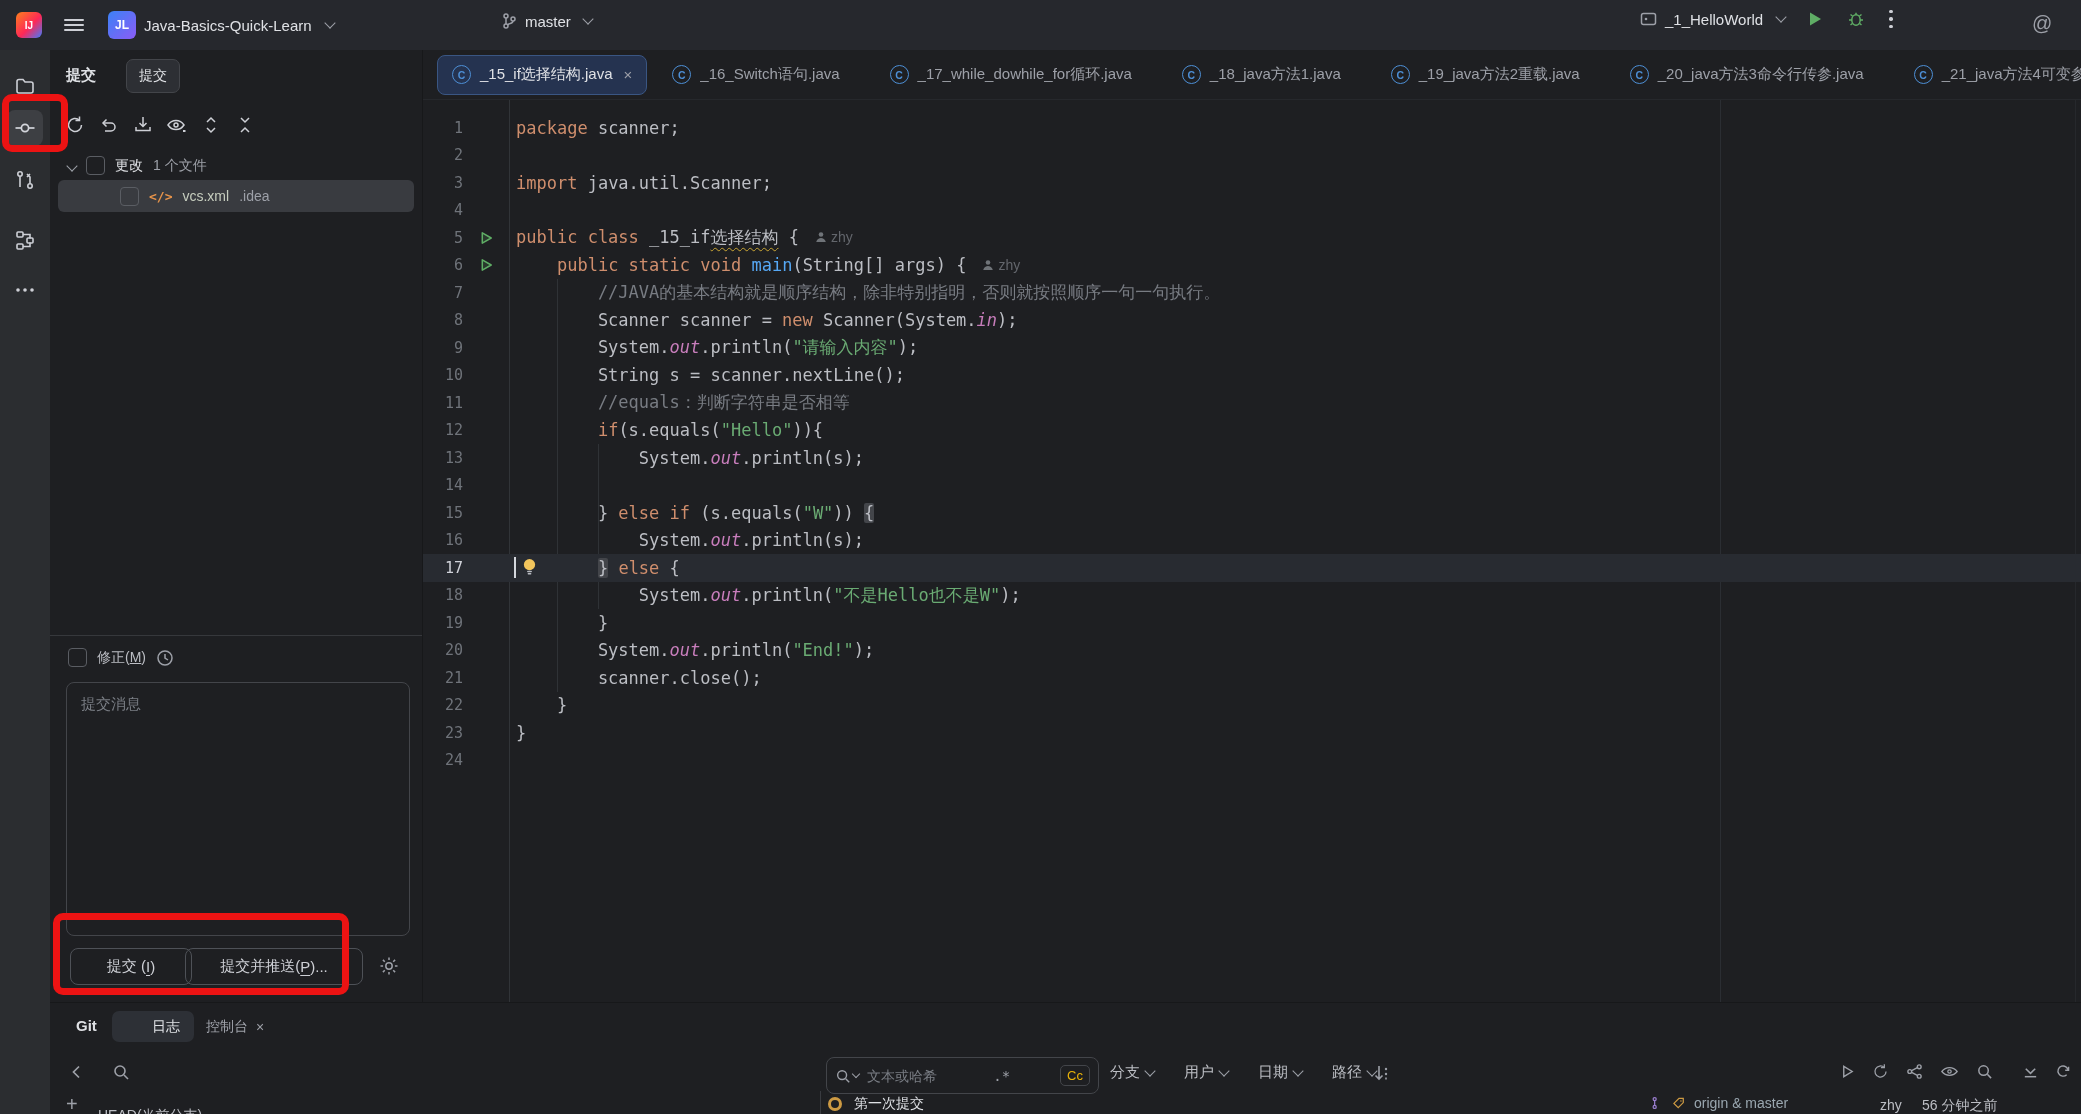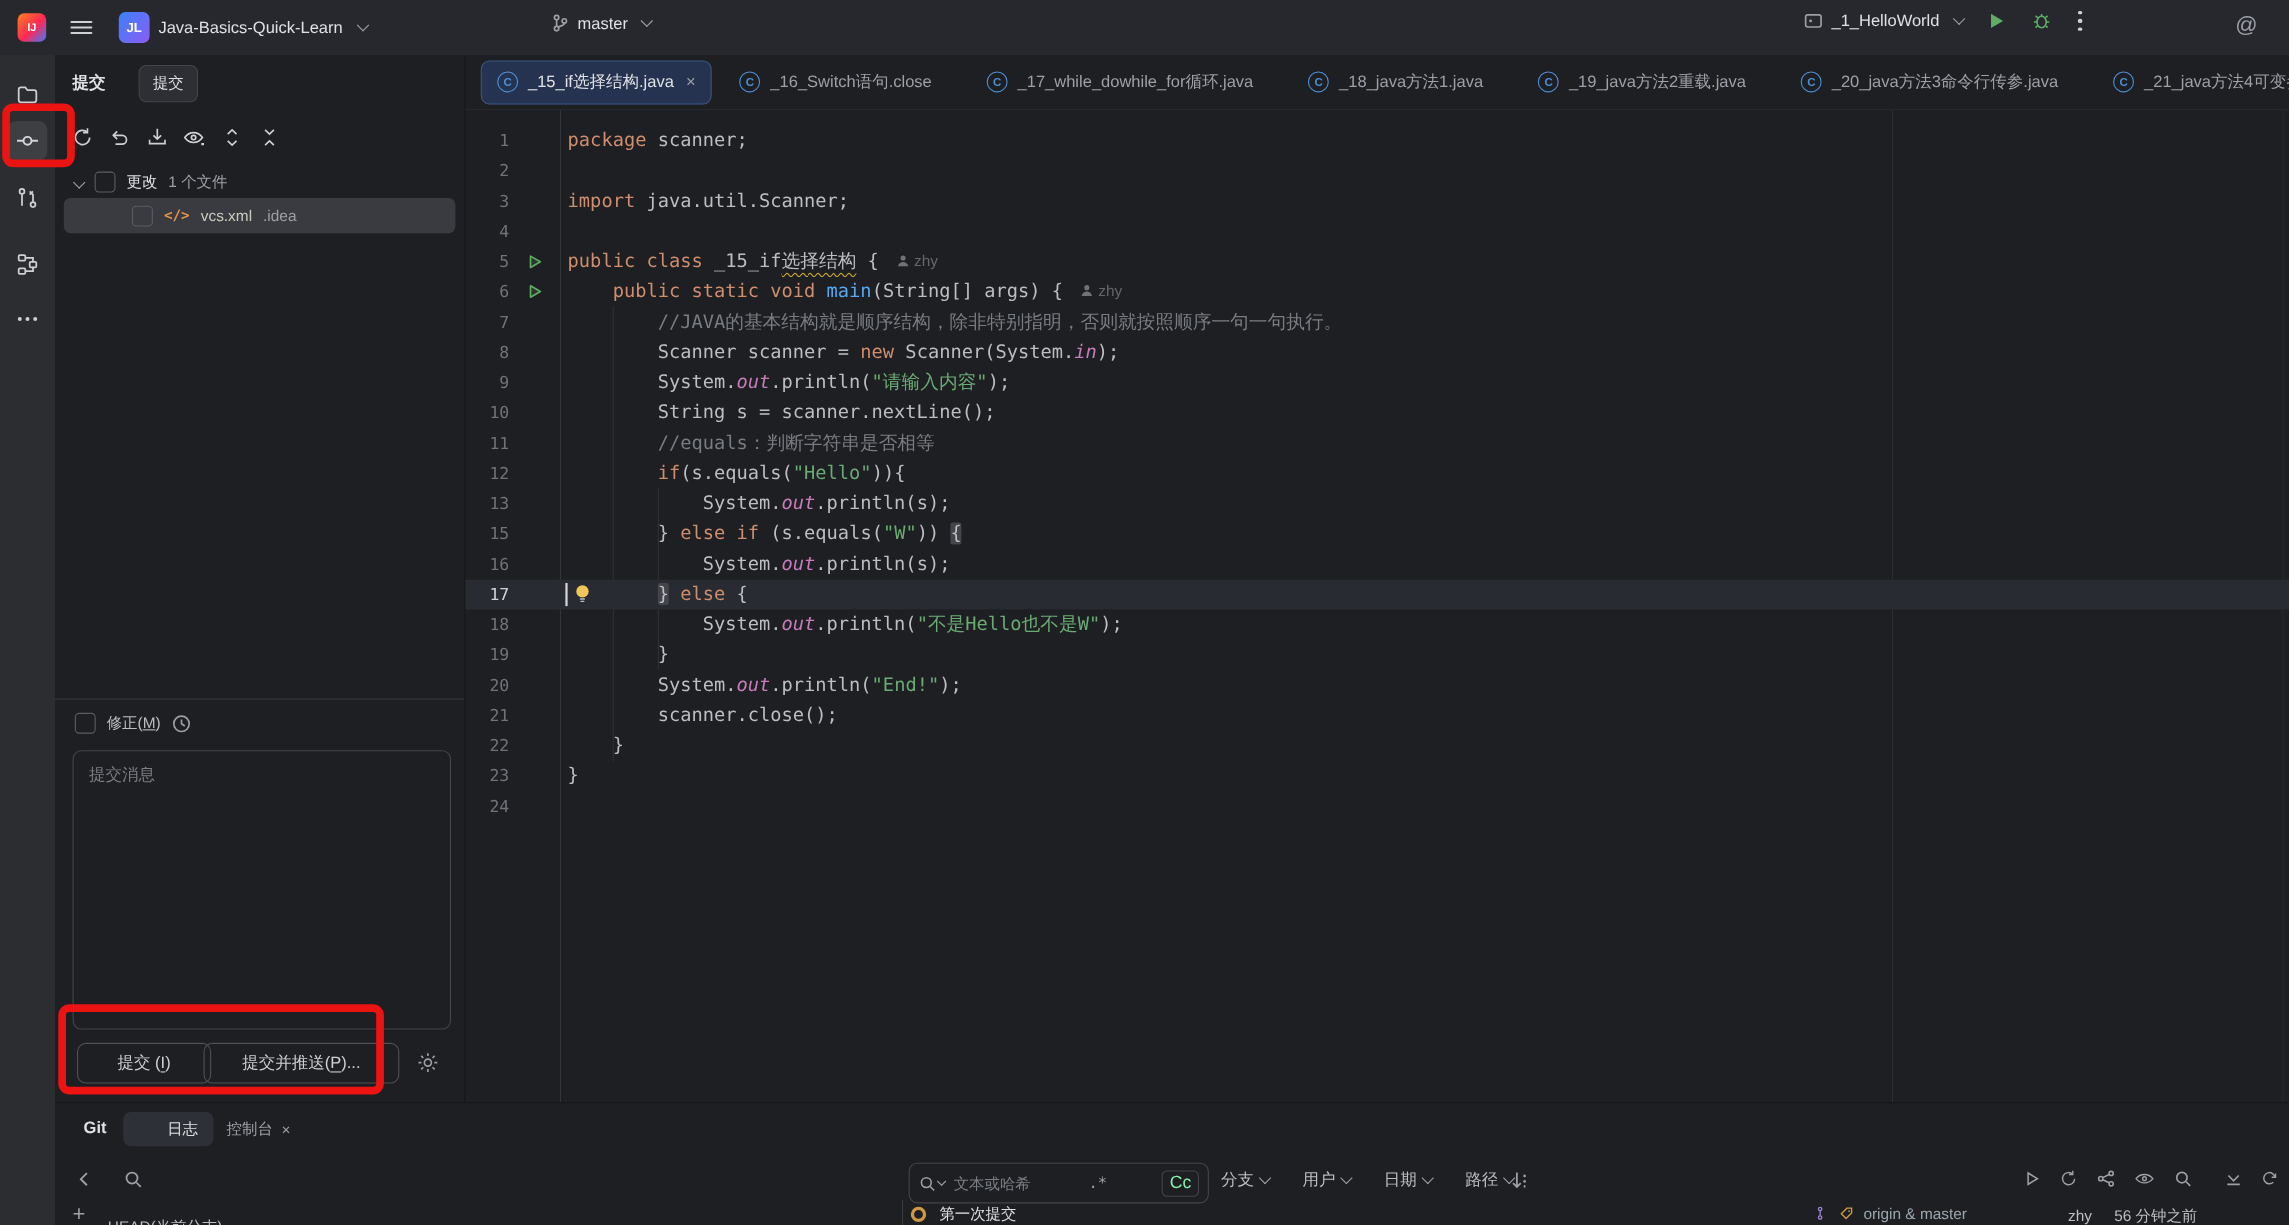--- a/index.html
+++ b/index.html
@@ -89,21 +89,21 @@
   .bp-title{position:absolute;left:26px;top:14px;font-size:15px;font-weight:bold;color:#dfe1e5;}
   .bp-tab{position:absolute;top:8px;height:31px;padding:0 14px;display:flex;align-items:center;gap:8px;font-size:14px;color:#9da0a8;}
   .bp-tab.active{background:#2d3036;border-radius:7px;color:#dfe1e5;}
   .searchrow{position:absolute;left:0;top:50px;width:2031px;height:40px;}
   .searchbox{position:absolute;left:776px;top:4px;width:273px;height:37px;border:1px solid #43454a;border-radius:8px;
              display:flex;align-items:center;padding:0 8px;box-sizing:border-box;gap:6px;background:#1e1f22;}
   .searchbox input{flex:1;background:transparent;border:none;outline:none;color:#bcbec4;font-size:14px;
              font-family:"Liberation Sans",sans-serif;min-width:0;}
   .searchbox input::placeholder{color:#7a7e85;}
   .regex-lbl{color:#9da0a8;font-size:14px;font-family:"DejaVu Sans Mono",monospace;}
-  .cc-chip{border:1px solid #43454a;border-radius:5px;color:#86efac;font-size:16px;padding:2px 6px;margin-left:44px;}
+  .cc-chip{border:1px solid #43454a;border-radius:5px;color:#eab308;font-size:13px;padding:2px 6px;margin-left:44px;}
   .filters{position:absolute;left:1060px;top:10px;display:flex;gap:30px;align-items:center;font-family:Liberation Serif, serif;}
   .filter{display:flex;align-items:center;font-size:15px;color:#bcbec4;}
   .r-icons{position:absolute;left:1790px;top:10px;display:flex;gap:17px;align-items:center;}
   .fr-icons{position:absolute;left:1972px;top:10px;display:flex;gap:16px;align-items:center;}
   .bp-divider{position:absolute;left:770px;top:88px;width:1px;height:24px;background:#393b40;}
   .log-row{position:absolute;left:778px;top:92px;display:flex;align-items:center;gap:12px;}
   .commit-node{width:14px;height:14px;border:3px solid #cd9a43;border-radius:50%;box-sizing:border-box;}
   .refs-wrap{position:absolute;left:1600px;top:92px;display:flex;align-items:center;gap:8px;color:#9aa7b0;font-size:14px;}
   .author-cell{position:absolute;left:1830px;top:94px;color:#bcbec4;font-size:14px;}
   .time-cell{position:absolute;left:1872px;top:94px;color:#bcbec4;font-size:14px;}
@@ -300,21 +300,21 @@
 
   <div class="editor">
     <div class="tabstrip" id="editor-tabs">
         <div class="etab active">
           <span class="cls-icon">C</span>
           <span>_15_if选择结构.java</span>
           <span class="tab-close">×</span>
         </div>
         <div class="etab">
           <span class="cls-icon">C</span>
-          <span>_16_Switch语句.close</span>
+          <span>_16_Switch语句.java</span>
         </div>
         <div class="etab">
           <span class="cls-icon">C</span>
           <span>_17_while_dowhile_for循环.java</span>
         </div>
         <div class="etab">
           <span class="cls-icon">C</span>
           <span>_18_java方法1.java</span>
         </div>
         <div class="etab">
@@ -407,20 +407,25 @@
         </div>
         <div class="code-line">
           <span class="ln">12</span>
           <span class="gut"></span>
           <span class="code-text"><span class="tk-t">        </span><span class="tk-k">if</span><span class="tk-t">(s.equals(</span><span class="tk-s">"Hello"</span><span class="tk-t">)){</span></span>
         </div>
         <div class="code-line">
           <span class="ln">13</span>
           <span class="gut"></span>
           <span class="code-text"><span class="tk-t">            System.</span><span class="tk-f">out</span><span class="tk-t">.println(s);</span></span>
+        </div>
+        <div class="code-line">
+          <span class="ln">14</span>
+          <span class="gut"></span>
+          <span class="code-text"></span>
         </div>
         <div class="code-line">
           <span class="ln">15</span>
           <span class="gut"></span>
           <span class="code-text"><span class="tk-t">        } </span><span class="tk-k">else</span><span class="tk-t"> </span><span class="tk-k">if</span><span class="tk-t"> (s.equals(</span><span class="tk-s">"W"</span><span class="tk-t">)) </span><span class="tk-h">{</span></span>
         </div>
         <div class="code-line">
           <span class="ln">16</span>
           <span class="gut"></span>
           <span class="code-text"><span class="tk-t">            System.</span><span class="tk-f">out</span><span class="tk-t">.println(s);</span></span>

